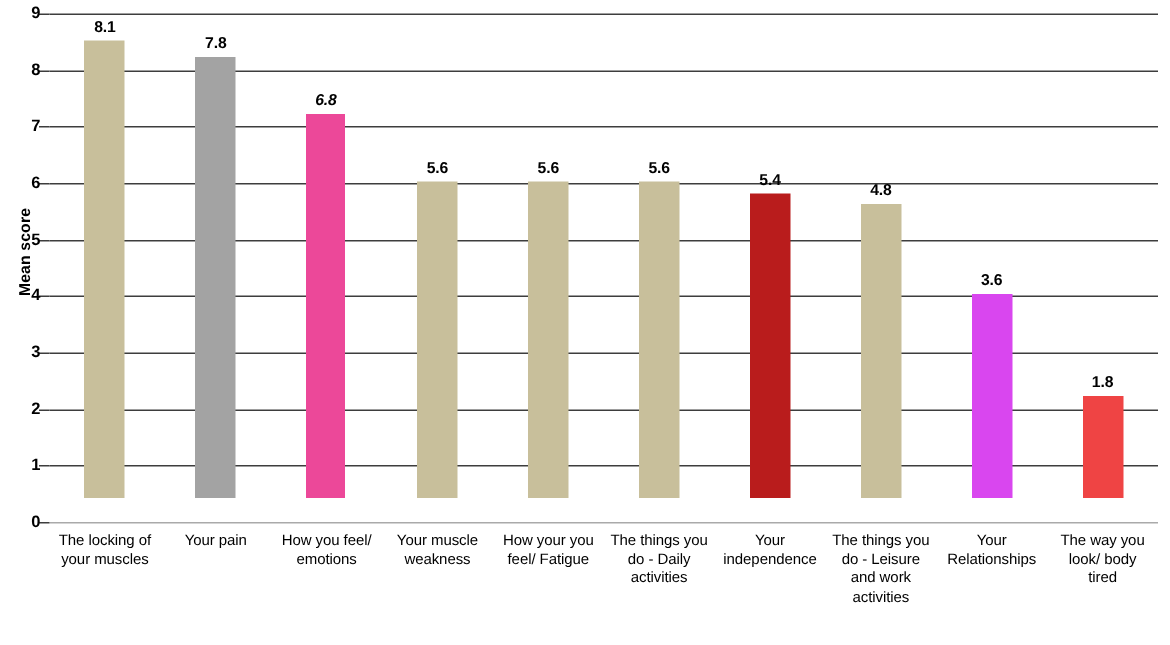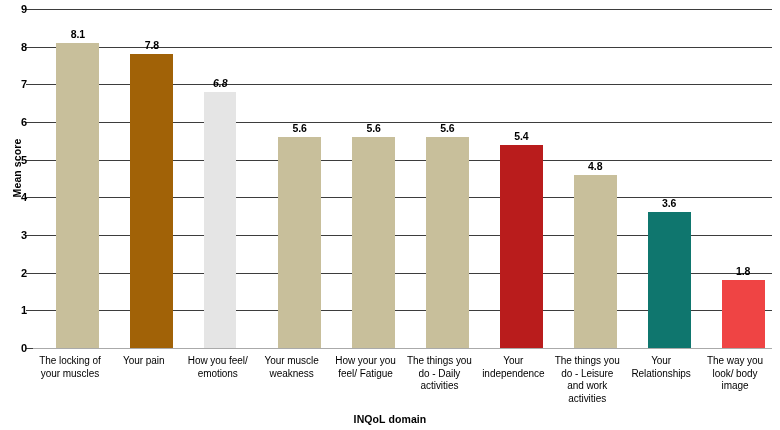--- a/index.html
+++ b/index.html
@@ -68,23 +68,22 @@
     position: absolute;
     left: -7px;
     width: 7px;
     height: 0;
     border-top: 1.4px solid #3d3d3d;
   }
 
   
   .bar {
     position: absolute;
-    bottom: 0;
+    bottom: 16px;
     background: #c8bf9b;
-    padding-left: 16px;
   }
   .bar-value {
     position: absolute;
     left: 50%;
     transform: translateX(-50%);
     bottom: 100%;
     margin-bottom: 3px;
     font-size: 10.5px;
     font-weight: 700;
     white-space: nowrap;
@@ -173,42 +172,42 @@
         </div>
         <div style="position: absolute; left: 0px; top: 339px;">
           <div class="ytick-dash"></div>
           <div class="ytick-label">0</div>
         </div>
       </div>
     <div id="bars">
         <div class="bar" style="left: 23.45px; width: 27px; height: 305.1px; background: rgb(200, 191, 155);">
           <div class="bar-value">8.1</div>
         </div>
-        <div class="bar" style="left: 97.35px; width: 27px; height: 293.8px; background: #a16207;">
+        <div class="bar" style="left: 97.35px; width: 27px; height: 293.8px; background: #a3a3a3;">
           <div class="bar-value">7.8</div>
         </div>
-        <div class="bar" style="left: 171.25px; width: 16px; height: 256.133px; background: #e5e5e5; font-style: italic;">
+        <div class="bar" style="left: 171.25px; width: 26px; height: 256.133px; background: #ec4899; font-style: italic;">
           <div class="bar-value">6.8</div>
         </div>
         <div class="bar" style="left: 245.15px; width: 27px; height: 210.933px; background: rgb(200, 191, 155);">
           <div class="bar-value">5.6</div>
         </div>
         <div class="bar" style="left: 319.05px; width: 27px; height: 210.933px; background: rgb(200, 191, 155);">
           <div class="bar-value">5.6</div>
         </div>
         <div class="bar" style="left: 392.95px; width: 27px; height: 210.933px; background: rgb(200, 191, 155);">
           <div class="bar-value">5.6</div>
         </div>
         <div class="bar" style="left: 466.85px; width: 27px; height: 203.4px; background: #b91c1c;">
           <div class="bar-value">5.4</div>
         </div>
-        <div class="bar" style="left: 540.75px; width: 27px; height: 173px; background: rgb(200, 191, 155);">
+        <div class="bar" style="left: 540.75px; width: 27px; height: 196px; background: rgb(200, 191, 155);">
           <div class="bar-value">4.8</div>
         </div>
-        <div class="bar" style="left: 614.65px; width: 27px; height: 135.6px; background: #0f766e;">
+        <div class="bar" style="left: 614.65px; width: 27px; height: 135.6px; background: #d946ef;">
           <div class="bar-value">3.6</div>
         </div>
         <div class="bar" style="left: 688.55px; width: 27px; height: 67.8px; background: #ef4444;">
           <div class="bar-value">1.8</div>
         </div>
       </div>
   </div>
 
   <div id="cat-labels">
       <div class="cat-label" style="left: 33px; width: 73.9px;">
@@ -245,19 +244,18 @@
         <div>and work</div>
         <div>activities</div>
       </div>
       <div class="cat-label" style="left: 624.2px; width: 73.9px;">
         <div>Your</div>
         <div>Relationships</div>
       </div>
       <div class="cat-label" style="left: 698.1px; width: 73.9px;">
         <div>The way you</div>
         <div>look/ body</div>
-        <div>image</div>
+        <div>tired</div>
       </div>
     </div>
 
-  <div id="x-axis-title">INQoL domain</div>
 
 </div>
 
 </body></html>

